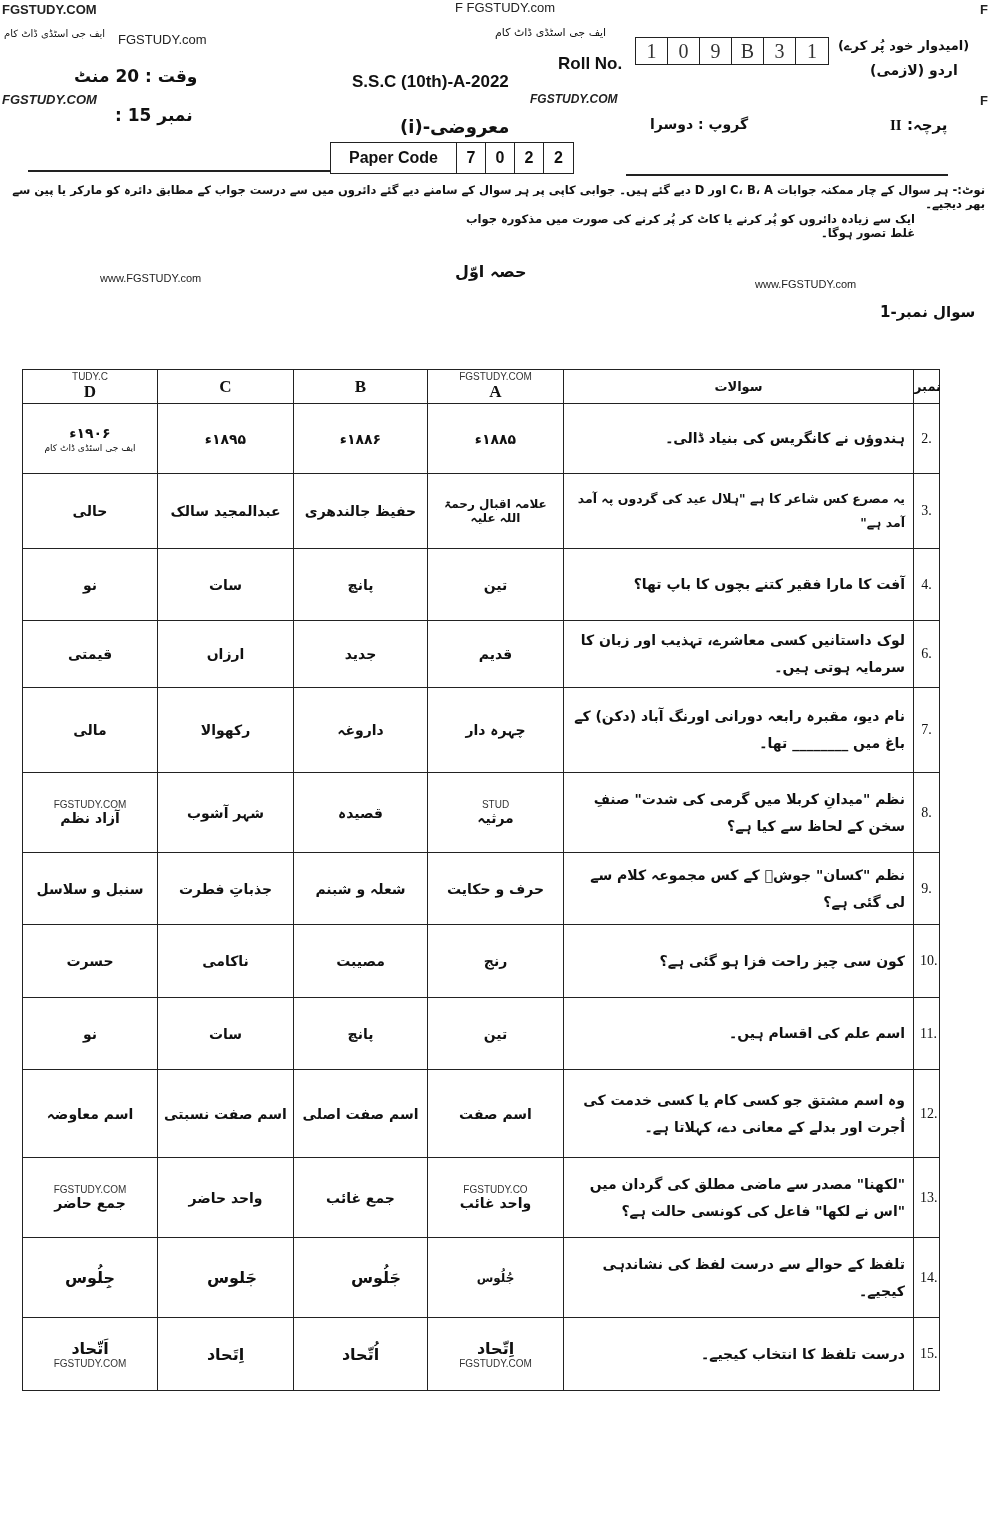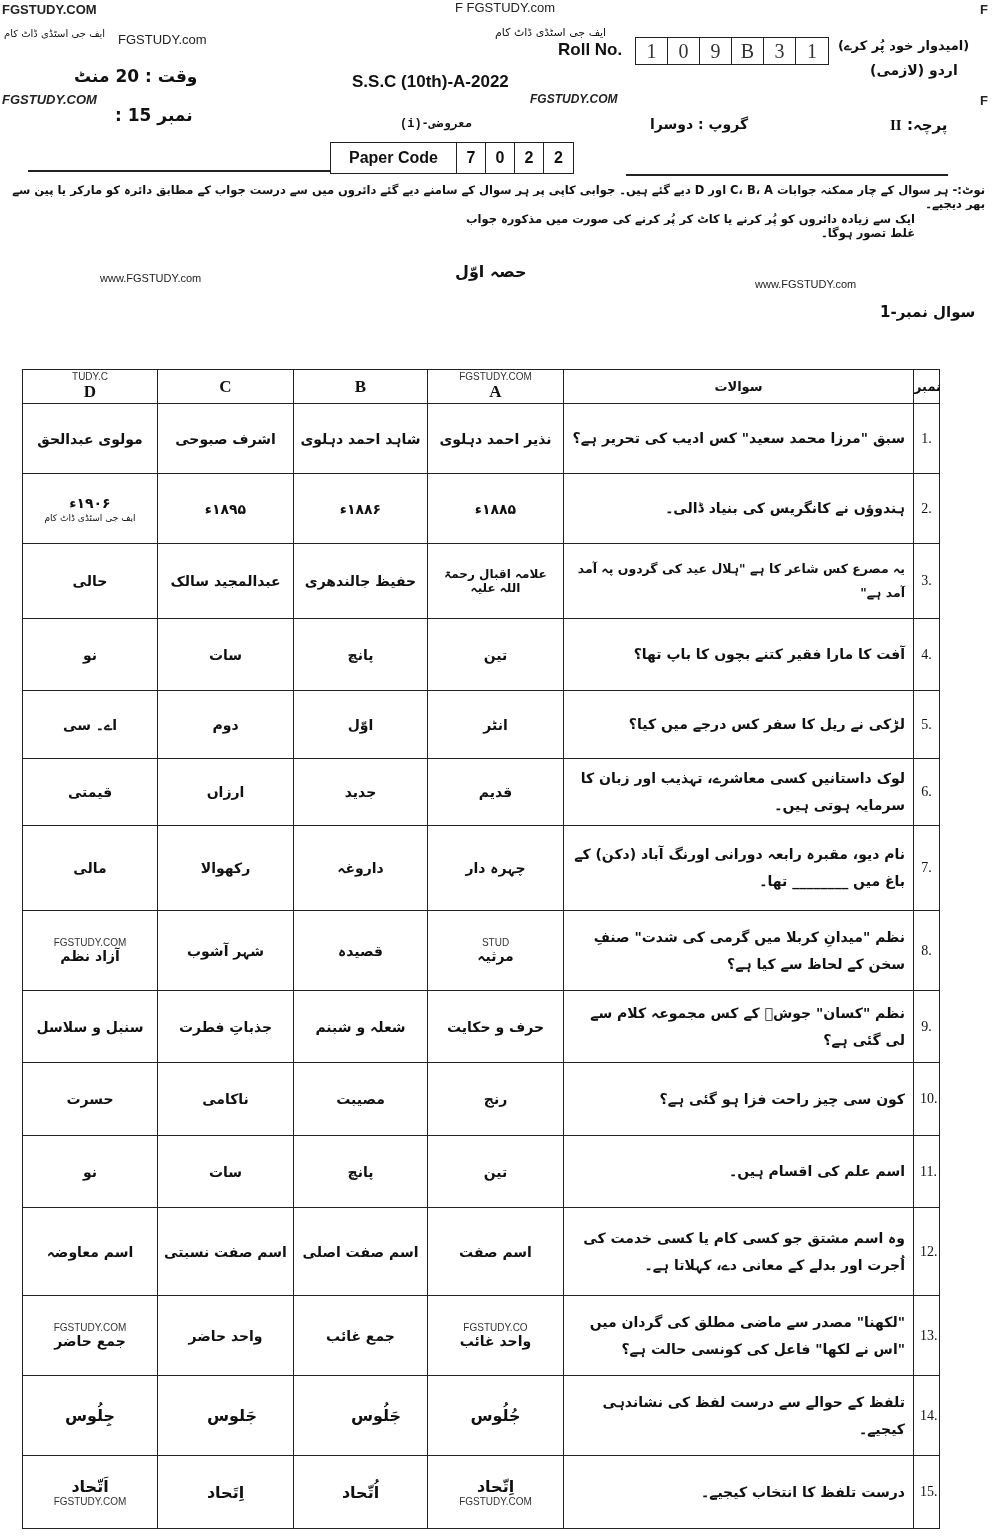--- a/index.html
+++ b/index.html
@@ -7,21 +7,21 @@
   body { position: relative; font-family: "DejaVu Sans", sans-serif; color: #111; }
   .abs { position: absolute; }
   .wm { font-family: "Liberation Sans", sans-serif; color: #222; white-space: nowrap; }
   .wm-bold { font-weight: bold; font-size: 13px; }
   .wm-reg { font-size: 13px; }
   .urdu { font-family: "DejaVu Sans", sans-serif; direction: rtl; unicode-bidi: plaintext; }
   .hr { position: absolute; height: 2px; background: #222; }
 
   
   .title-main { font-family: "Liberation Sans", sans-serif; font-weight: bold; font-size: 17px; }
-  .roll-label { font-family: "Liberation Sans", sans-serif; font-weight: bold; font-size: 17px; }
+  .roll-label { font-family: "Liberation Sans", sans-serif; font-weight: bold; font-size: 17px; margin-top: 14px; }
   .roll-boxes { display: flex; border: 1.5px solid #222; }
   .roll-box { width: 32px; height: 26px; border-right: 1.5px solid #222; font-family: "Liberation Serif", serif; font-size: 20px; text-align: center; line-height: 26px; color: #333; }
   .roll-box:last-child { border-right: none; }
   .pc-wrap { display: flex; border: 1.5px solid #222; height: 32px; }
   .pc-label { font-family: "Liberation Sans", sans-serif; font-size: 16px; font-weight: 600; padding: 0 18px; line-height: 30px; border-right: 1.5px solid #222; }
   .pc-digit { width: 29px; text-align: center; font-family: "Liberation Sans", sans-serif; font-weight: bold; font-size: 16px; line-height: 30px; border-right: 1.5px solid #222; }
   .pc-digit:last-child { border-right: none; }
 
   
   table.mcq { position: absolute; left: 22px; top: 333px; width: 917px; border-collapse: collapse; table-layout: fixed; margin-top: 36px; }
@@ -69,21 +69,21 @@
 
 <div class="abs title-main" style="left:352px; top:72px;">S.S.C (10th)-A-2022</div>
 <div class="abs wm" style="left:530px; top:92px; font-style:italic; font-weight:bold; font-size:12px;">FGSTUDY.COM</div>
 <div class="abs wm wm-bold" style="left:980px; top:93px;">F</div>
 
 <div class="abs urdu" style="left:890px; top:116px; font-size:15px; font-weight:bold;">
   <span>پرچہ:</span>
   <span style="font-family:'Liberation Serif', serif;">II</span>
 </div>
 <div class="abs urdu" style="left:650px; top:116px; font-size:14px; font-weight:bold;">گروپ : دوسرا</div>
-<div class="abs urdu" style="left:400px; top:116px; font-size:12px; font-weight:bold;font-family:Liberation Mono, monospace;">معروضی-(i)</div>
+<div class="abs urdu" style="left:400px; top:116px; font-size:18px; font-weight:bold;">معروضی-(i)</div>
 
 <div class="abs pc-wrap" style="left:330px; top:142px;">
   <div class="pc-label">Paper Code</div>
   <div class="pc-digit">7</div>
   <div class="pc-digit">0</div>
   <div class="pc-digit">2</div>
   <div class="pc-digit">2</div>
 </div>
 <div class="hr" style="left:28px; top:170px; width:302px;"></div>
 <div class="hr" style="left:626px; top:174px; width:322px;"></div>
@@ -109,28 +109,20 @@
       <th><span class="cell-wm">TUDY.C</span><span>D</span></th>
       <th>C</th>
       <th>B</th>
       <th><span class="cell-wm">FGSTUDY.COM</span><span>A</span></th>
       <th class="q-head">سوالات</th>
       <th class="q-head">نمبر</th>
     </tr>
   </thead>
   <tbody>
     <tr style="height:70px">
-      <td class="urdu">مولوی عبدالحق</td>
-      <td class="urdu">اشرف صبوحی</td>
-      <td class="urdu">شاہد احمد دہلوی</td>
-      <td class="urdu">نذیر احمد دہلوی</td>
-      <td class="qtext">سبق "مرزا محمد سعید" کس ادیب کی تحریر ہے؟</td>
-      <td class="qnum">1.</td>
-    </tr>
-    <tr style="height:70px">
       <td class="urdu"><span>۱۹۰۶ء</span><span class="small-note">ایف جی اسٹڈی ڈاٹ کام</span></td>
       <td class="urdu">۱۸۹۵ء</td>
       <td class="urdu">۱۸۸۶ء</td>
       <td class="urdu">۱۸۸۵ء</td>
       <td class="qtext">ہندوؤں نے کانگریس کی بنیاد ڈالی۔</td>
       <td class="qnum">2.</td>
     </tr>
     <tr style="height:75px">
       <td class="urdu">حالی</td>
       <td class="urdu">عبدالمجید سالک</td>
@@ -140,28 +132,20 @@
       <td class="qnum">3.</td>
     </tr>
     <tr style="height:72px">
       <td class="urdu">نو</td>
       <td class="urdu">سات</td>
       <td class="urdu">پانچ</td>
       <td class="urdu">تین</td>
       <td class="qtext">آفت کا مارا فقیر کتنے بچوں کا باپ تھا؟</td>
       <td class="qnum">4.</td>
     </tr>
-    <tr style="height:68px">
-      <td class="urdu">اے۔ سی</td>
-      <td class="urdu">دوم</td>
-      <td class="urdu">اوّل</td>
-      <td class="urdu">انٹر</td>
-      <td class="qtext">لڑکی نے ریل کا سفر کس درجے میں کیا؟</td>
-      <td class="qnum">5.</td>
-    </tr>
     <tr style="height:67px">
       <td class="urdu">قیمتی</td>
       <td class="urdu">ارزاں</td>
       <td class="urdu">جدید</td>
       <td class="urdu">قدیم</td>
       <td class="qtext">لوک داستانیں کسی معاشرے، تہذیب اور زبان کا سرمایہ ہوتی ہیں۔</td>
       <td class="qnum">6.</td>
     </tr>
     <tr style="height:85px">
       <td class="urdu">مالی</td>
@@ -216,21 +200,21 @@
       <td class="urdu">واحد حاضر</td>
       <td class="urdu">جمع غائب</td>
       <td class="urdu"><span class="cell-wm">FGSTUDY.CO</span><span>واحد غائب</span></td>
       <td class="qtext">"لکھنا" مصدر سے ماضی مطلق کی گردان میں "اس نے لکھا" فاعل کی کونسی حالت ہے؟</td>
       <td class="qnum">13.</td>
     </tr>
     <tr style="height:80px">
       <td class="urdu" style="font-size:16px;">جِلُوس</td>
       <td class="urdu" style="font-size:16px;padding-left:19px;">جَلوس</td>
       <td class="urdu" style="font-size:16px;padding-left:37px;">جَلُوس</td>
-      <td class="urdu" style="font-size:16px;">جُلُوس</td>
+      <td class="urdu" style="font-size:12px;">جُلُوس</td>
       <td class="qtext">تلفظ کے حوالے سے درست لفظ کی نشاندہی کیجیے۔</td>
       <td class="qnum">14.</td>
     </tr>
     <tr style="height:73px">
       <td class="urdu" style="font-size:16px;"><span>اَتّحاد</span><span class="cell-wm">FGSTUDY.COM</span></td>
       <td class="urdu" style="font-size:16px;">اِتَحاد</td>
       <td class="urdu" style="font-size:16px;">اُتّحاد</td>
       <td class="urdu" style="font-size:16px;"><span>اِتّحاد</span><span class="cell-wm">FGSTUDY.COM</span></td>
       <td class="qtext">درست تلفظ کا انتخاب کیجیے۔</td>
       <td class="qnum">15.</td>

